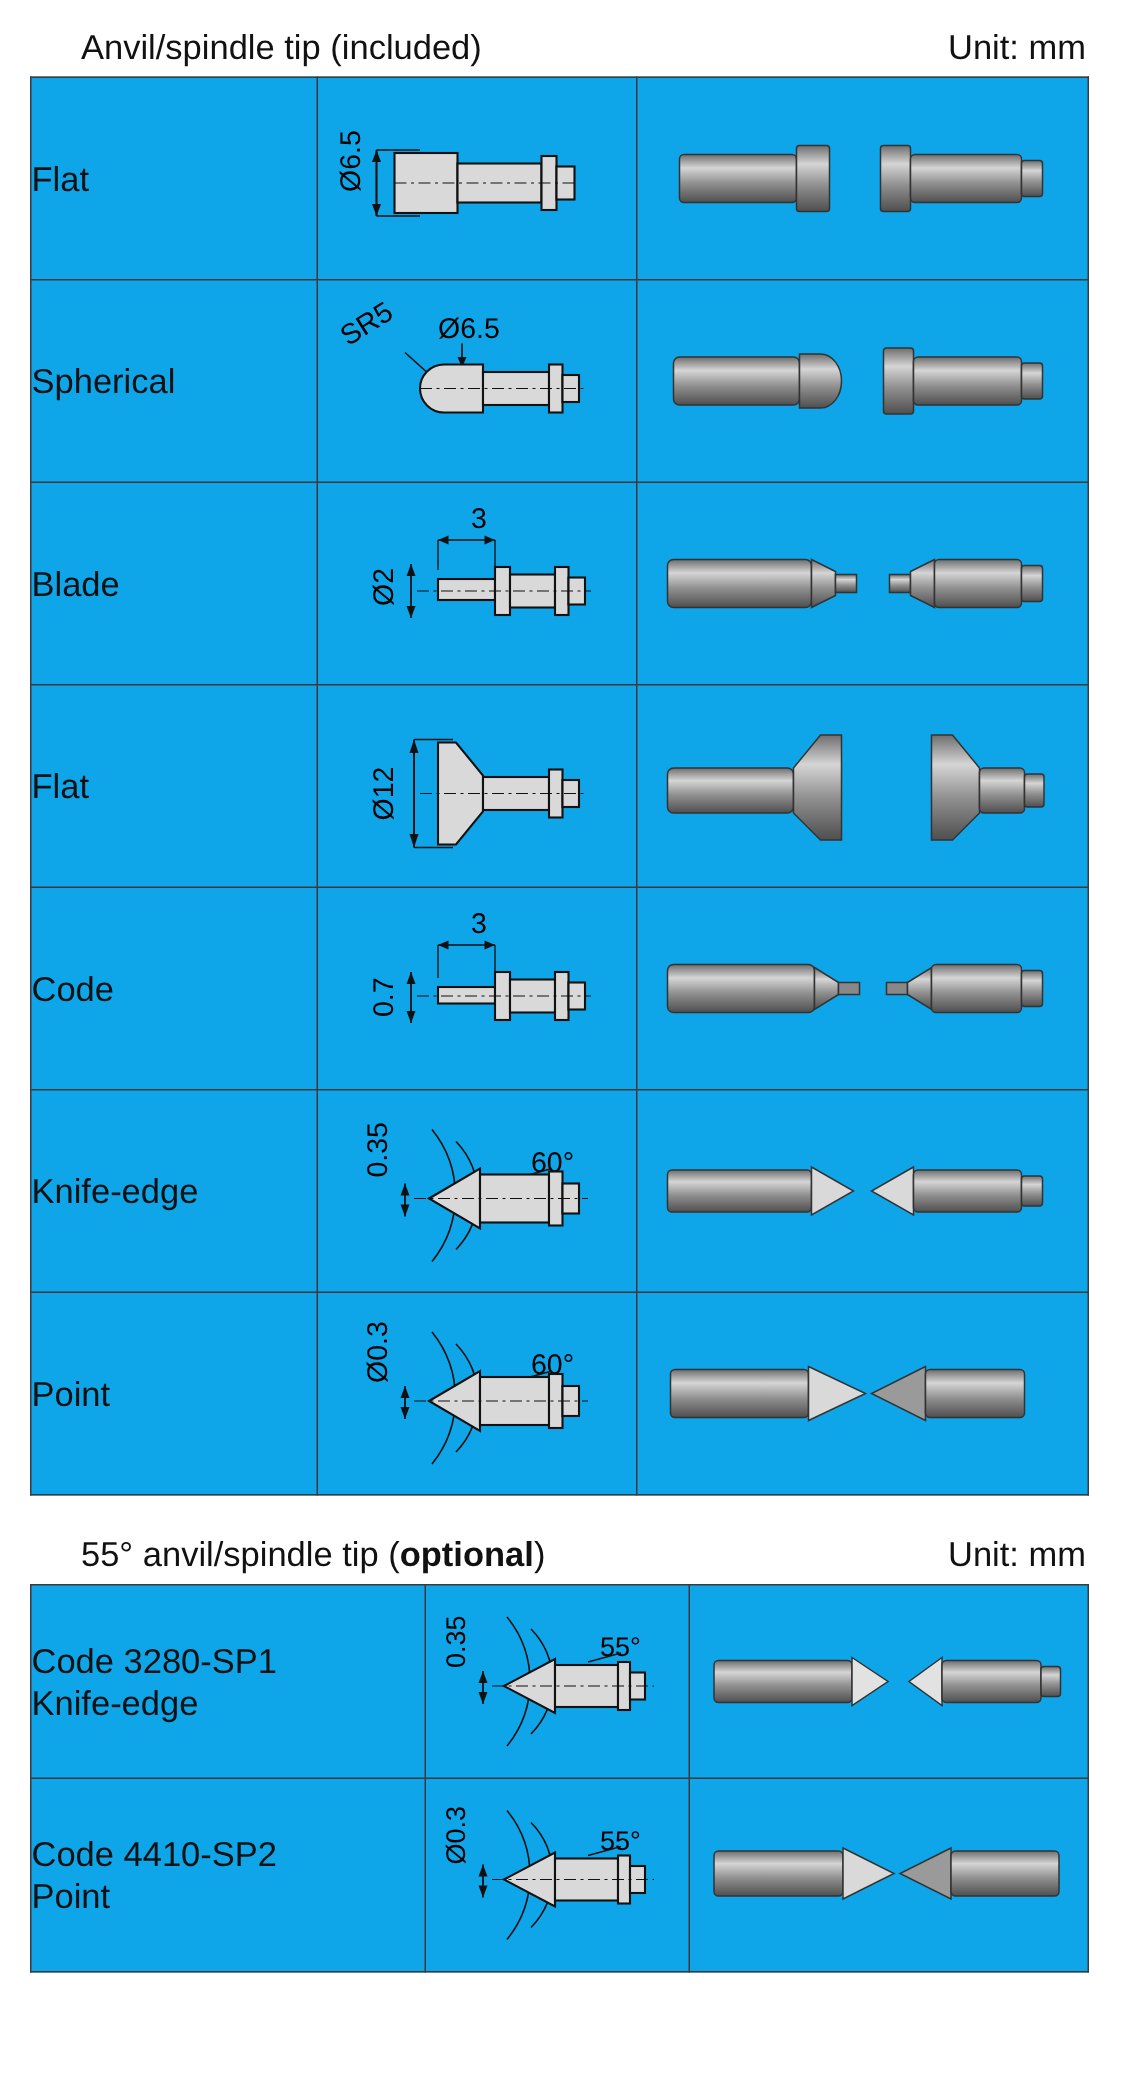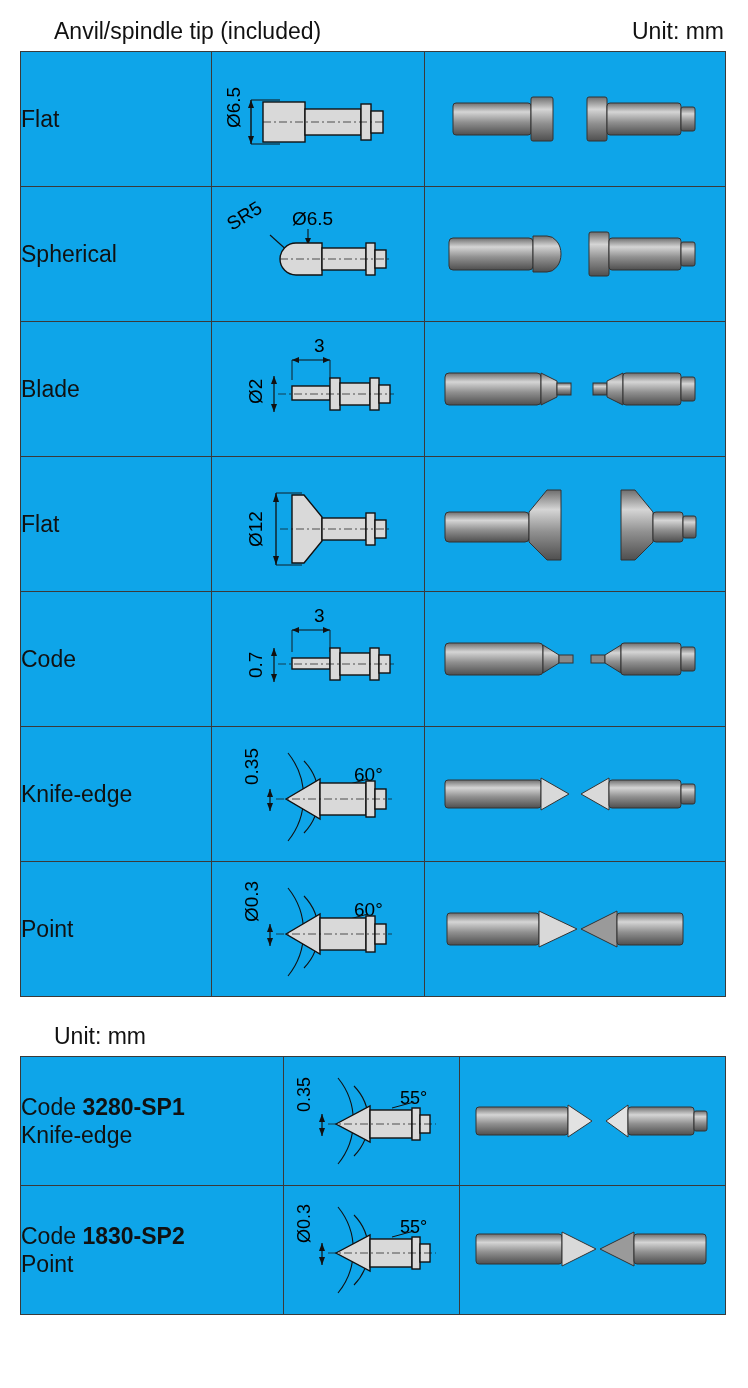--- a/index.html
+++ b/index.html
@@ -57,21 +57,21 @@
   td.dim-cell {
     width: 212px;
     height: 134px;
     text-align: center;
   }
   td.photo-cell {
     width: 300px;
     text-align: center;
   }
   .name-line2 { display: block; }
-  .code-strong { font-weight: bold; }
+  .code-strong { font-weight: normal; }
 
   
   table.tips.optional td.name-cell { width: 262px; }
   table.tips.optional td.dim-cell { width: 175px; height: 128px; }
   table.tips.optional td.photo-cell { width: 265px; }
 
   .svgwrap { display: block; margin: 0 auto; }
 
   .gap { height: 26px; }
 </style>
@@ -317,20 +317,21 @@
         </svg>
       </td>
     </tr>
 
     </tbody>
   </table>
 
   <div class="gap"></div>
 
   <div class="caption-row">
+    <span><span>55° anvil/spindle tip (</span><span class="caption-bold">optional</span><span>)</span></span>
     <span>Unit: mm</span>
   </div>
 
   <table class="tips optional">
     <tbody>
 
     <tr>
       <td class="name-cell">
         <span>Code </span><span class="code-strong">3280-SP1</span>
         <span class="name-line2">Knife-edge</span>
@@ -358,21 +359,21 @@
           <polygon points="100,34 124,50 100,66" fill="#e2e2e2" stroke="#333" stroke-width="1"></polygon>
           <polygon points="160,34 138,50 160,66" fill="#e2e2e2" stroke="#333" stroke-width="1"></polygon>
           <rect x="160" y="36" width="66" height="28" rx="3" fill="url(#mg1)" stroke="#333" stroke-width="1"></rect>
           <rect x="226" y="40" width="13" height="20" rx="2" fill="url(#mg1)" stroke="#333" stroke-width="1"></rect>
         </svg>
       </td>
     </tr>
 
     <tr>
       <td class="name-cell">
-        <span>Code </span><span class="code-strong">1830-SP2</span>
+        <span>Code </span><span class="code-strong">4410-SP2</span>
         <span class="name-line2">Point</span>
       </td>
       <td class="dim-cell">
         <svg class="svgwrap" width="168" height="122" viewBox="0 0 168 122">
           <text x="22" y="54" font-family="Liberation Sans, sans-serif" font-size="18" transform="rotate(-90 22 54)">Ø0.3</text>
           <line x1="34" y1="54" x2="34" y2="76" stroke="#111" stroke-width="1.2"></line>
           <polygon points="34,54 31,62 37,62" fill="#111"></polygon>
           <polygon points="34,76 31,68 37,68" fill="#111"></polygon>
           <text x="112" y="44" font-family="Liberation Sans, sans-serif" font-size="18">55°</text>
           <path d="M50 18 A68 68 0 0 1 50 104" fill="none" stroke="#111" stroke-width="1.1"></path>

